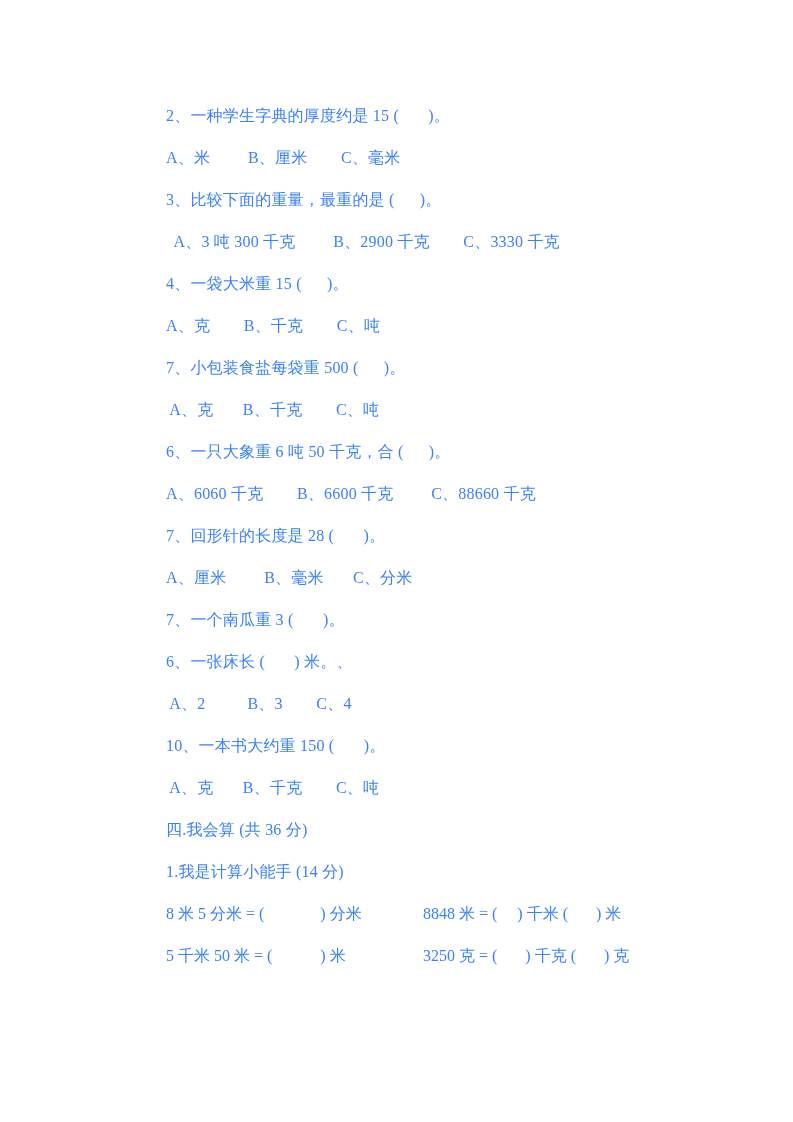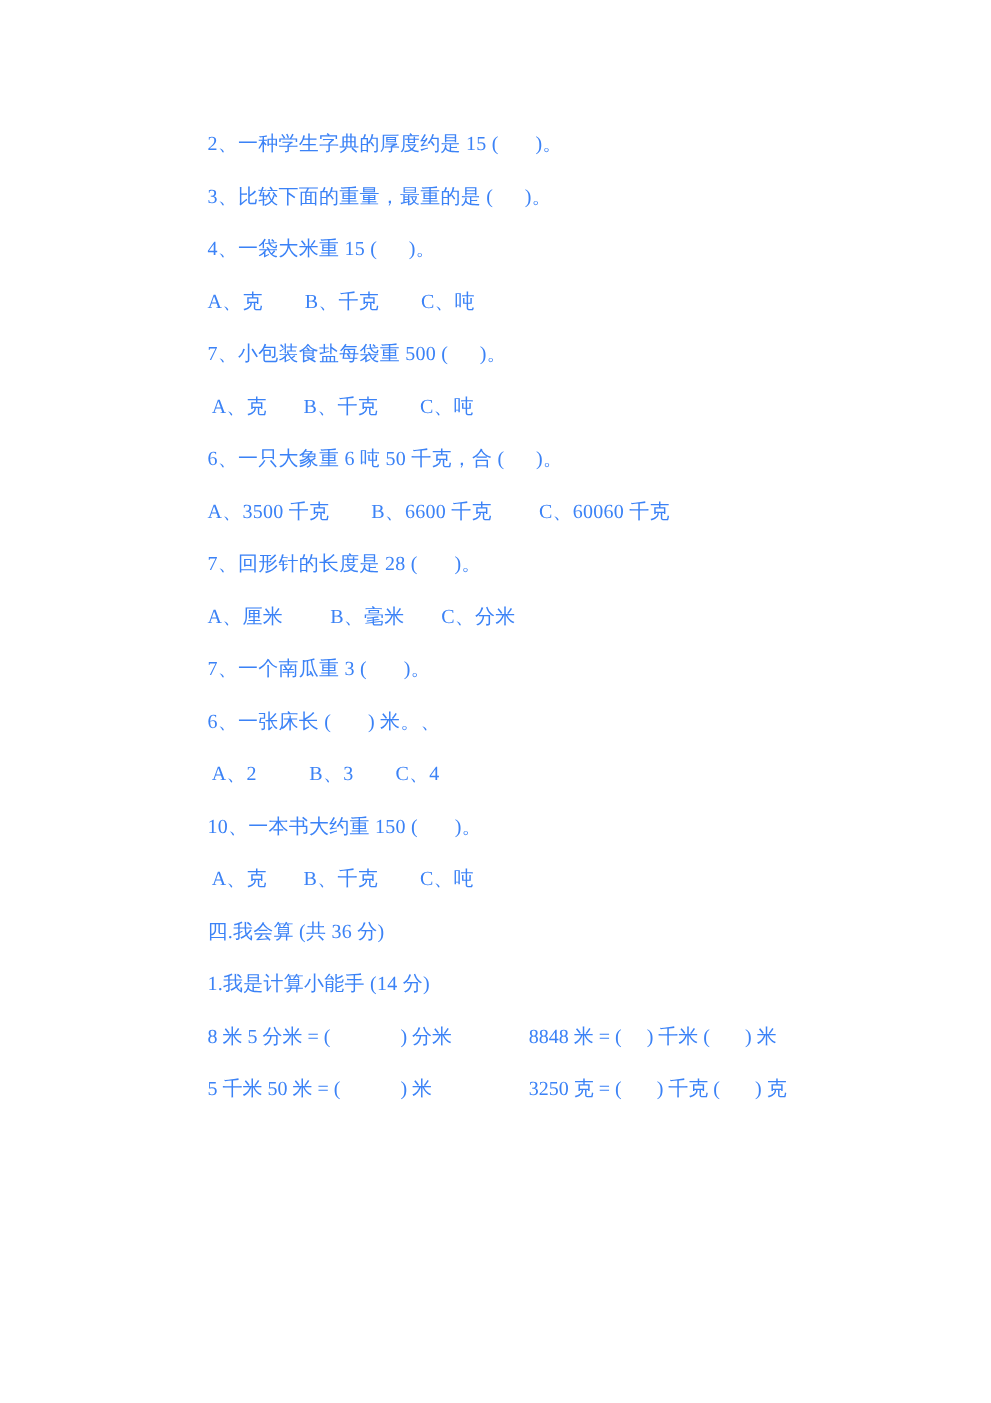--- a/index.html
+++ b/index.html
@@ -42,31 +42,33 @@
     flex: 1 1 auto;
   }
 </style>
 </head>
 <body>
 
 <div class="page">
 
   <section>
     <p class="line">2、一种学生字典的厚度约是 15 (       )。</p>
+    <p class="line">A、米         B、厘米        C、毫米</p>
 
     <p class="line">3、比较下面的重量，最重的是 (      )。</p>
+    <p class="line">  A、3 吨 300 千克         B、2900 千克        C、3330 千克</p>
 
     <p class="line">4、一袋大米重 15 (      )。</p>
     <p class="line">A、克        B、千克        C、吨</p>
 
     <p class="line">7、小包装食盐每袋重 500 (      )。</p>
     <p class="line"> A、克       B、千克        C、吨</p>
 
     <p class="line">6、一只大象重 6 吨 50 千克，合 (      )。</p>
-    <p class="line">A、3500 千克        B、6600 千克         C、60060 千克</p>
+    <p class="line">A、6060 千克        B、6600 千克         C、88660 千克</p>
 
     <p class="line">7、回形针的长度是 28 (       )。</p>
     <p class="line">A、厘米         B、毫米       C、分米</p>
 
     <p class="line">7、一个南瓜重 3 (       )。</p>
 
     <p class="line">6、一张床长 (       ) 米。、</p>
     <p class="line"> A、2          B、3        C、4</p>
 
     <p class="line">10、一本书大约重 150 (       )。</p>

